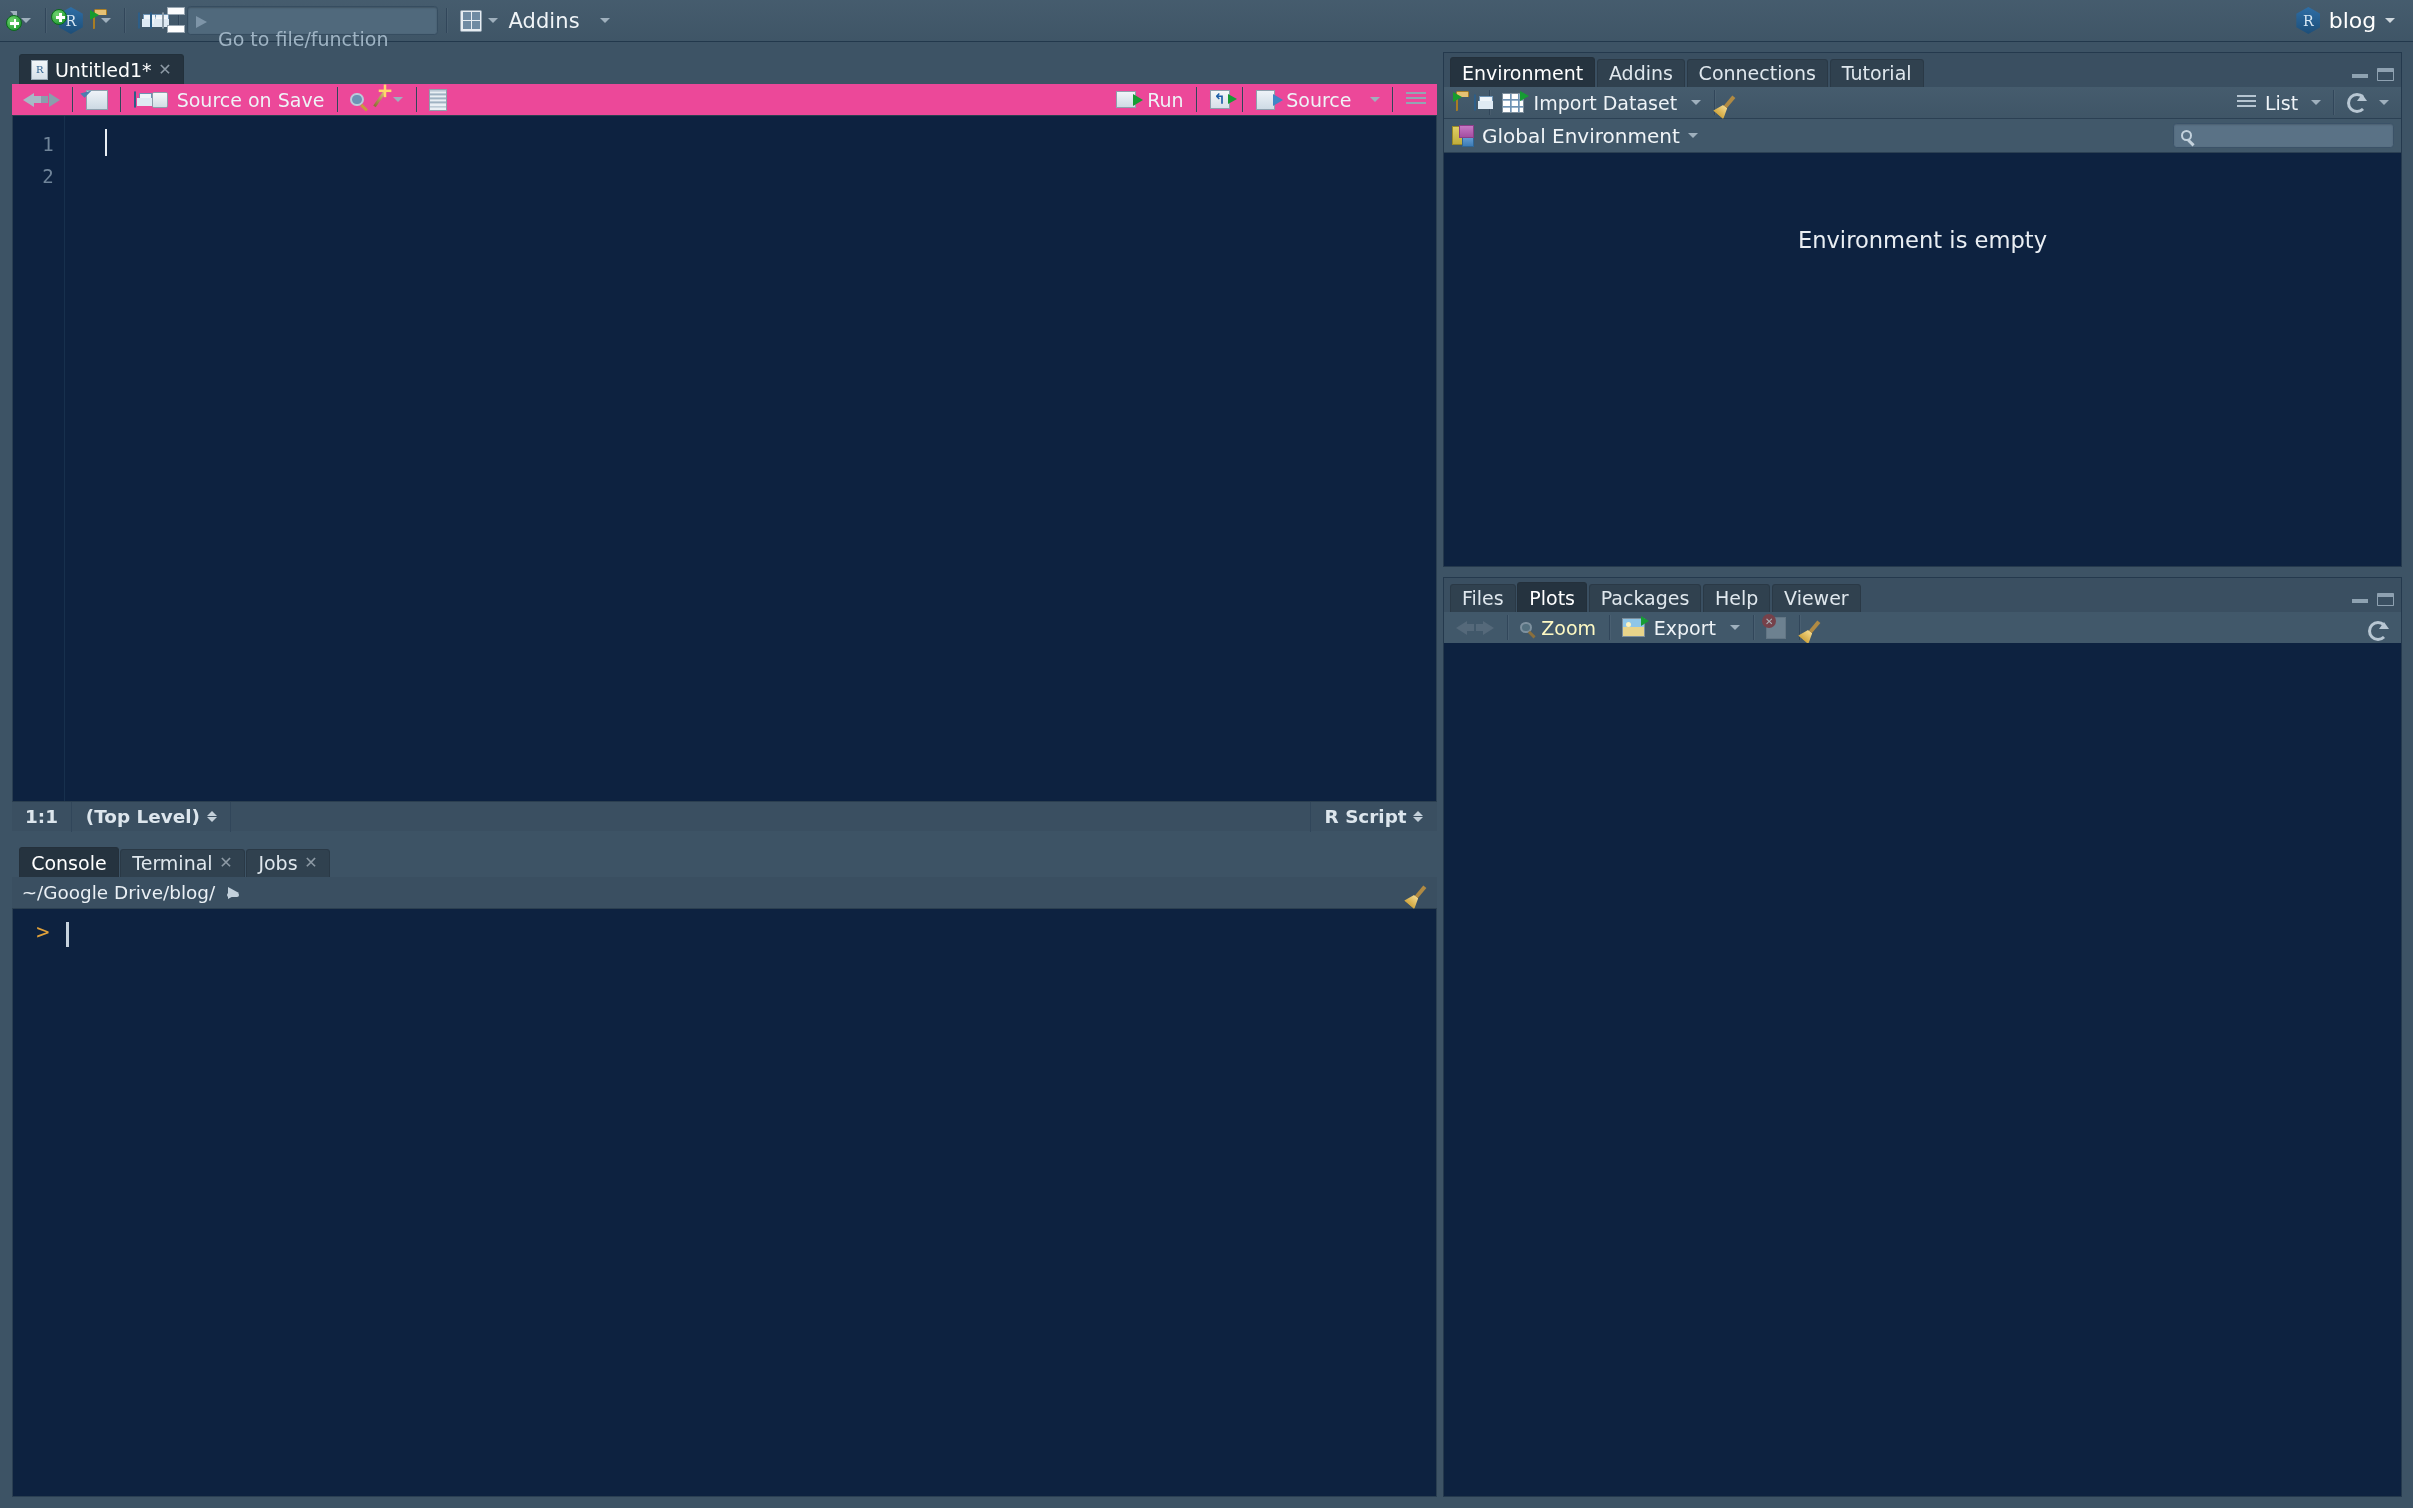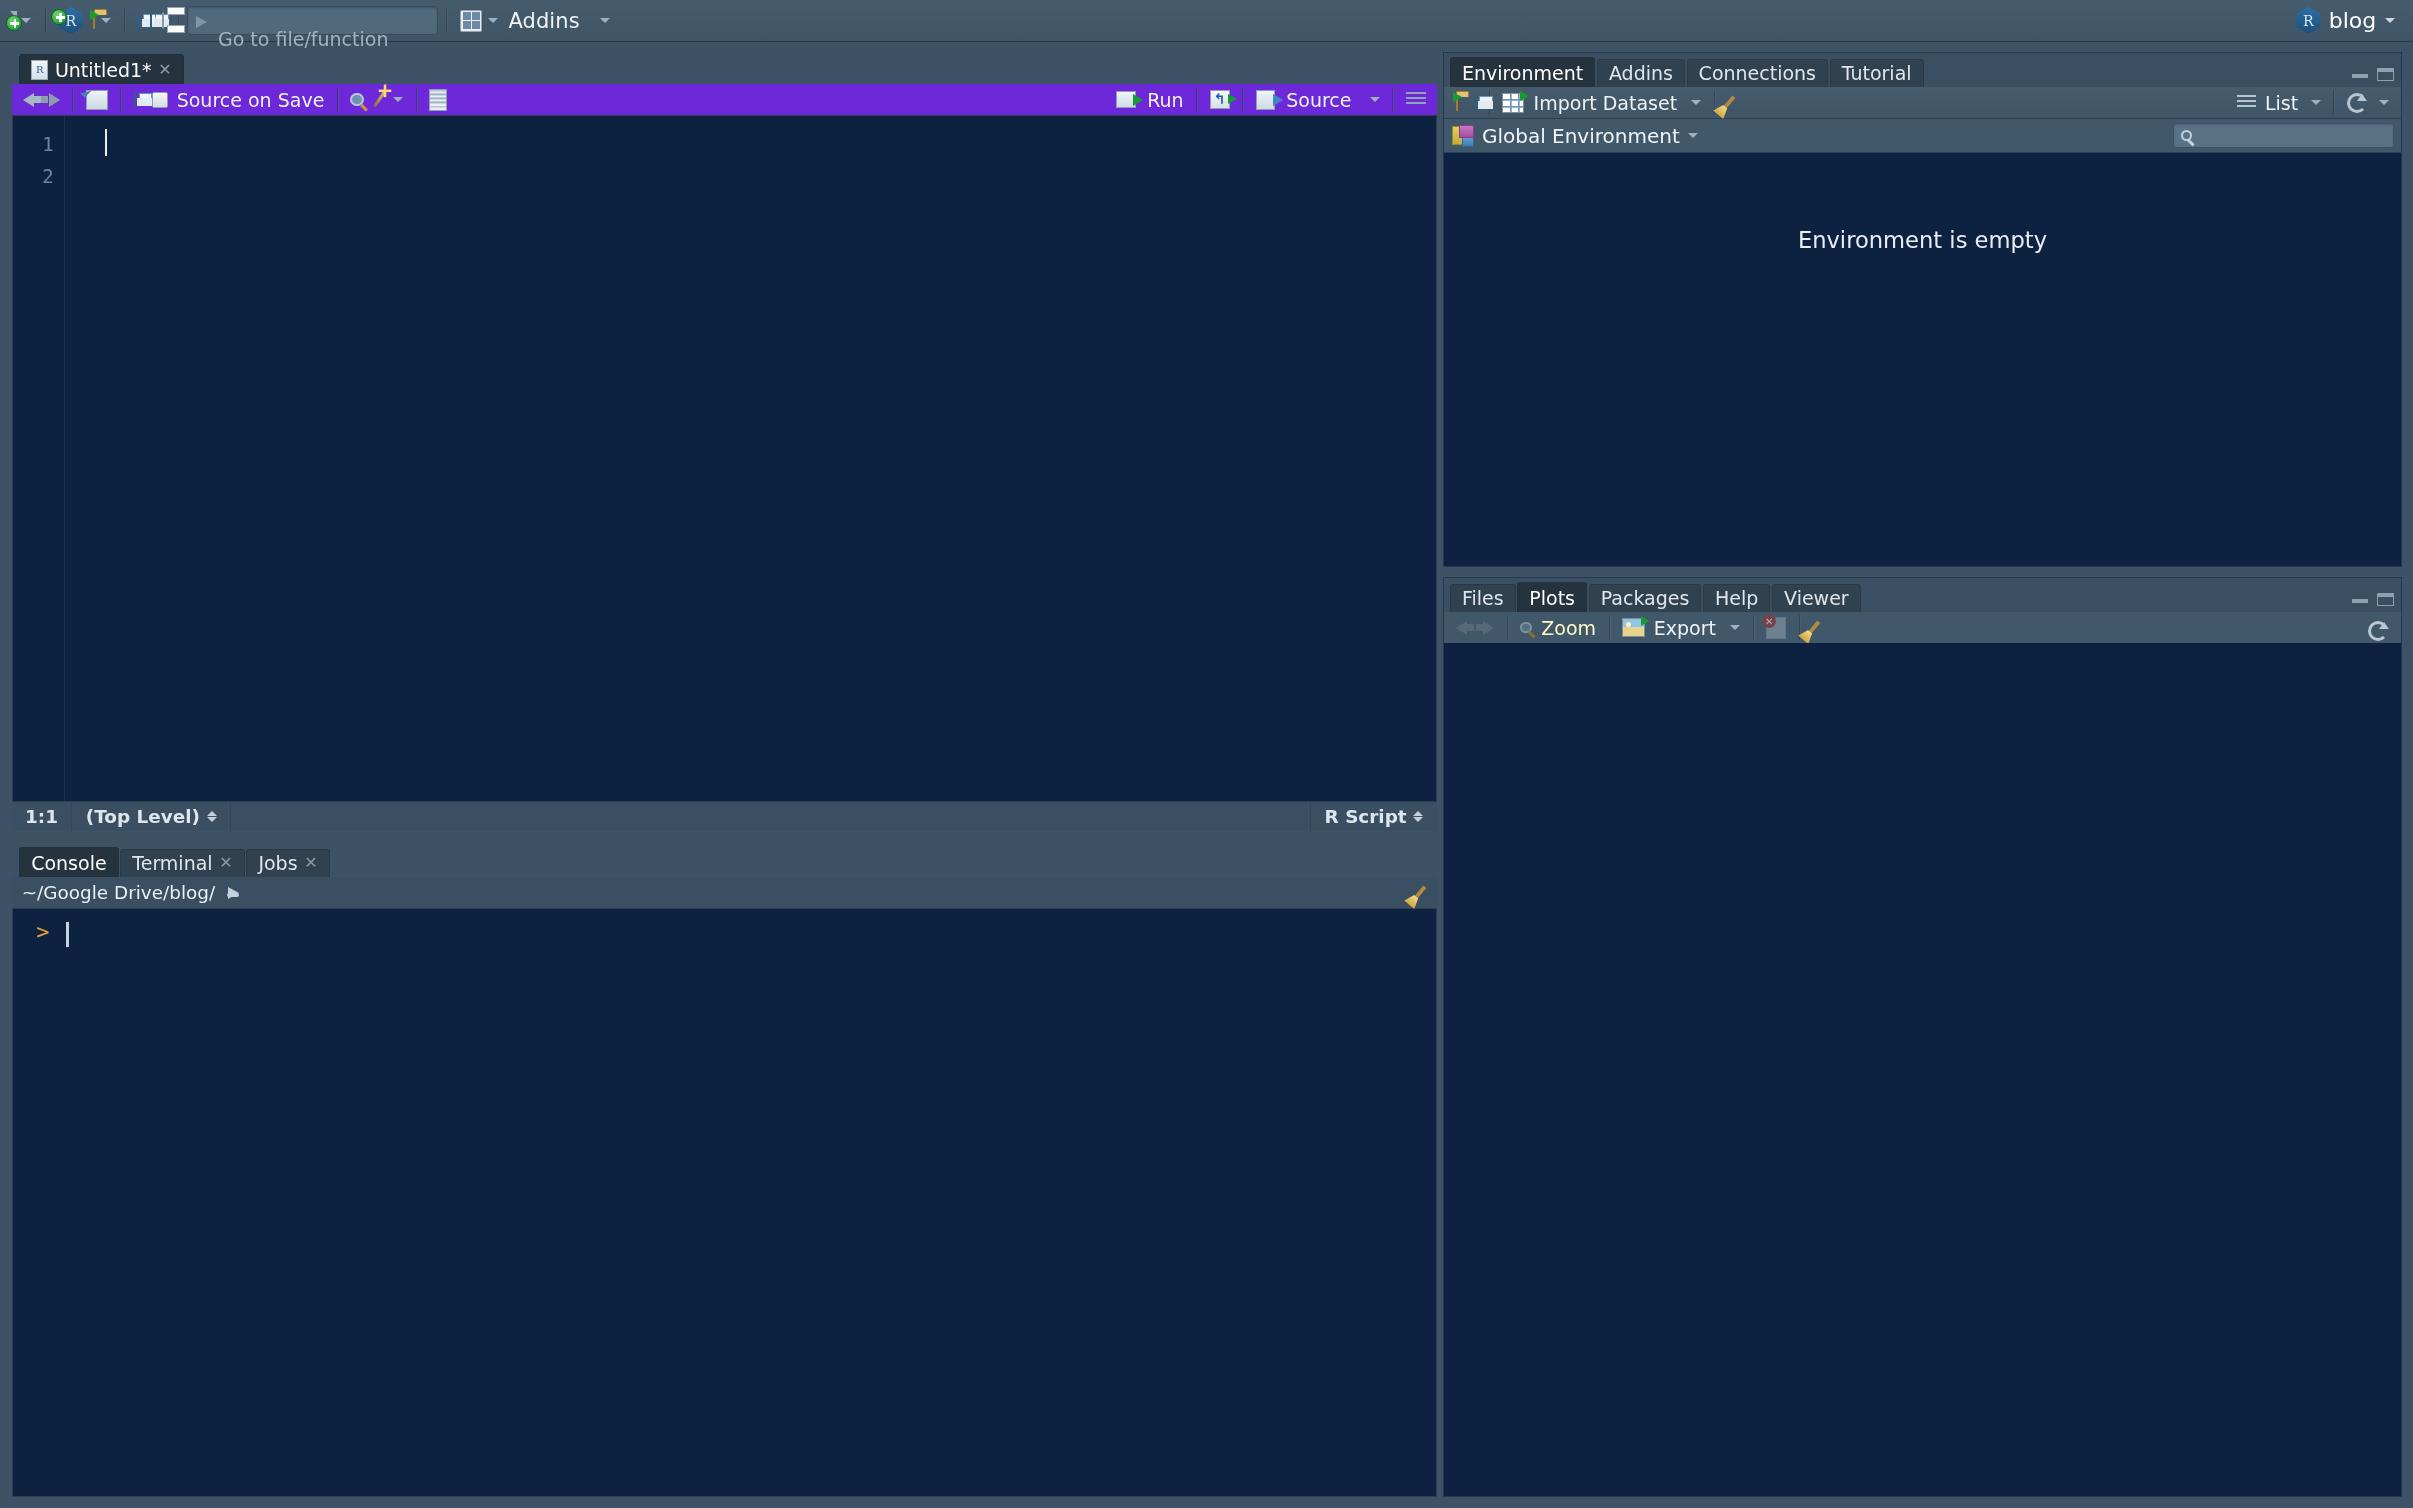--- a/index.html
+++ b/index.html
@@ -226,21 +226,21 @@
   #source-tabbar .tab { background: #25333f; border-color: #22303b; }
   .ic-rfile {
     width: 17px; height: 20px;
     background: linear-gradient(#f2f6f9, #d6e0e8);
     border: 0.8px solid #9aa9b5;
     display: flex; align-items: center; justify-content: center;
     font-size: 10px; color: #2a5f8e; font-family: "DejaVu Serif", serif;
   }
   #source-editor-toolbar {
     height: 32px;
-    background: #6d28d9;
+    background: #ec4899;
     display: flex; align-items: center; padding: 0 6.7px;
     border-bottom: 0.8px solid #2b3f50;
   }
   .arrow-nav {
     width: 0; height: 0;
     border-top: 7.5px solid transparent; border-bottom: 7.5px solid transparent;
   }
   .arrow-nav.left  { border-right: 11.7px solid #a8b9c6; }
   .arrow-nav.right { border-left: 11.7px solid #8b9eac; }
   .arrow-nav.left::after {

